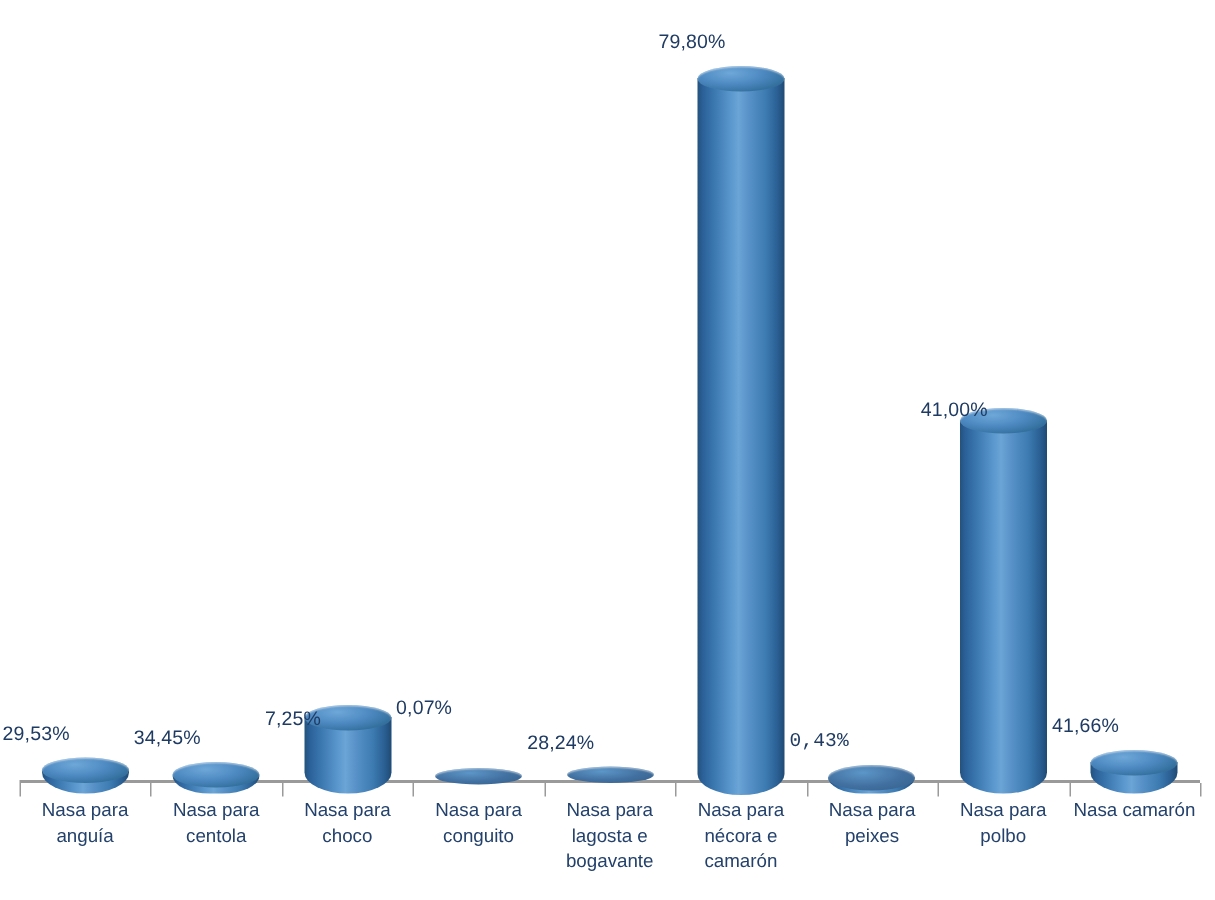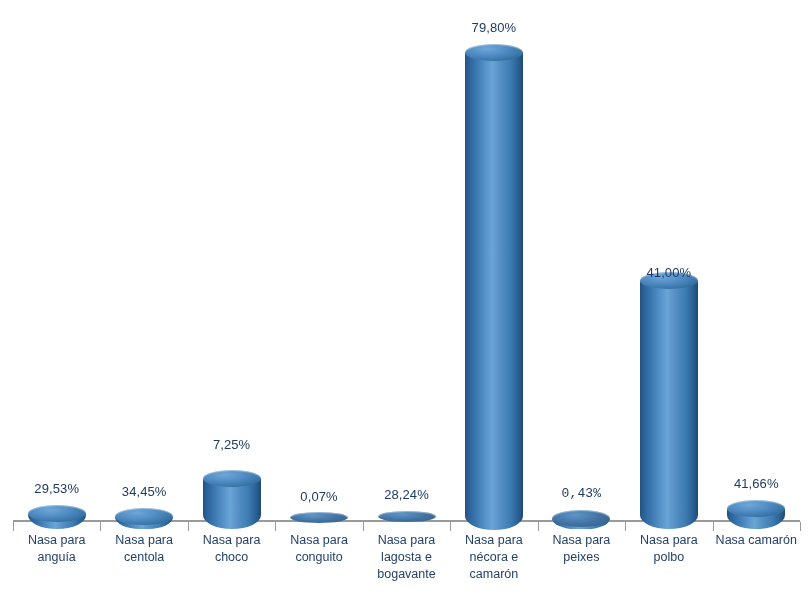--- a/index.html
+++ b/index.html
@@ -68,21 +68,20 @@
   .bar-top.flat{
     background:
       radial-gradient(ellipse at 40% 30%,
         #5c96c8 0%,
         #416f9f 55%,
         #34608b 100%);
   }
   
   .data-label{
     position:absolute;
-    text-align:center;
     font-size:13px;
     color:#1f3b63;
     white-space:nowrap;
     letter-spacing:0.1px;
   }
   
   .cat-label{
     position:absolute;
     text-align:center;
     font-size:12.5px;
@@ -142,22 +141,22 @@
           <div class="bar-top" style="top: 0px;"></div>
         </div>
         <div class="bar" style="left: 727px; width: 58px; top: 499.805px; height: 29.6947px;">
           <div class="bar-body" style="top: 8.5px; height: 21.1947px;"></div>
           <div class="bar-top" style="top: 0px;"></div>
         </div>
       </div>
     <div id="labels-layer">
         <div class="data-label" style="left: 1.72222px; width: 110px; top: 480.801px;">29,53%</div>
         <div class="data-label" style="left: 89.1667px; width: 110px; top: 484.445px;">34,45%</div>
-        <div class="data-label" style="left: 176.611px; width: 110px; top: 437px;">7,25%</div>
-        <div class="data-label" style="left: 264.056px; width: 110px; top: 489px;">0,07%</div>
+        <div class="data-label" style="left: 176.611px; width: 110px; top: 471px;">7,25%</div>
+        <div class="data-label" style="left: 264.056px; width: 110px; top: 464px;">0,07%</div>
         <div class="data-label" style="left: 351.5px; width: 110px; top: 487.325px;">28,24%</div>
         <div class="data-label" style="left: 438.944px; width: 110px; top: 19.5px;">79,80%</div>
         <div class="data-label" style="left: 526.389px; width: 110px; top: 485.973px; font-family: Liberation Mono, monospace;">0,43%</div>
         <div class="data-label" style="left: 613.833px; width: 110px; top: 265px;">41,00%</div>
         <div class="data-label" style="left: 701.278px; width: 110px; top: 475.805px;">41,66%</div>
       </div>
     <div id="cats-layer">
         <div class="cat-label" style="left: 15px; width: 83.4444px; top: 532px;">Nasa para
 anguía</div>
         <div class="cat-label" style="left: 102.444px; width: 83.4444px; top: 532px;">Nasa para

